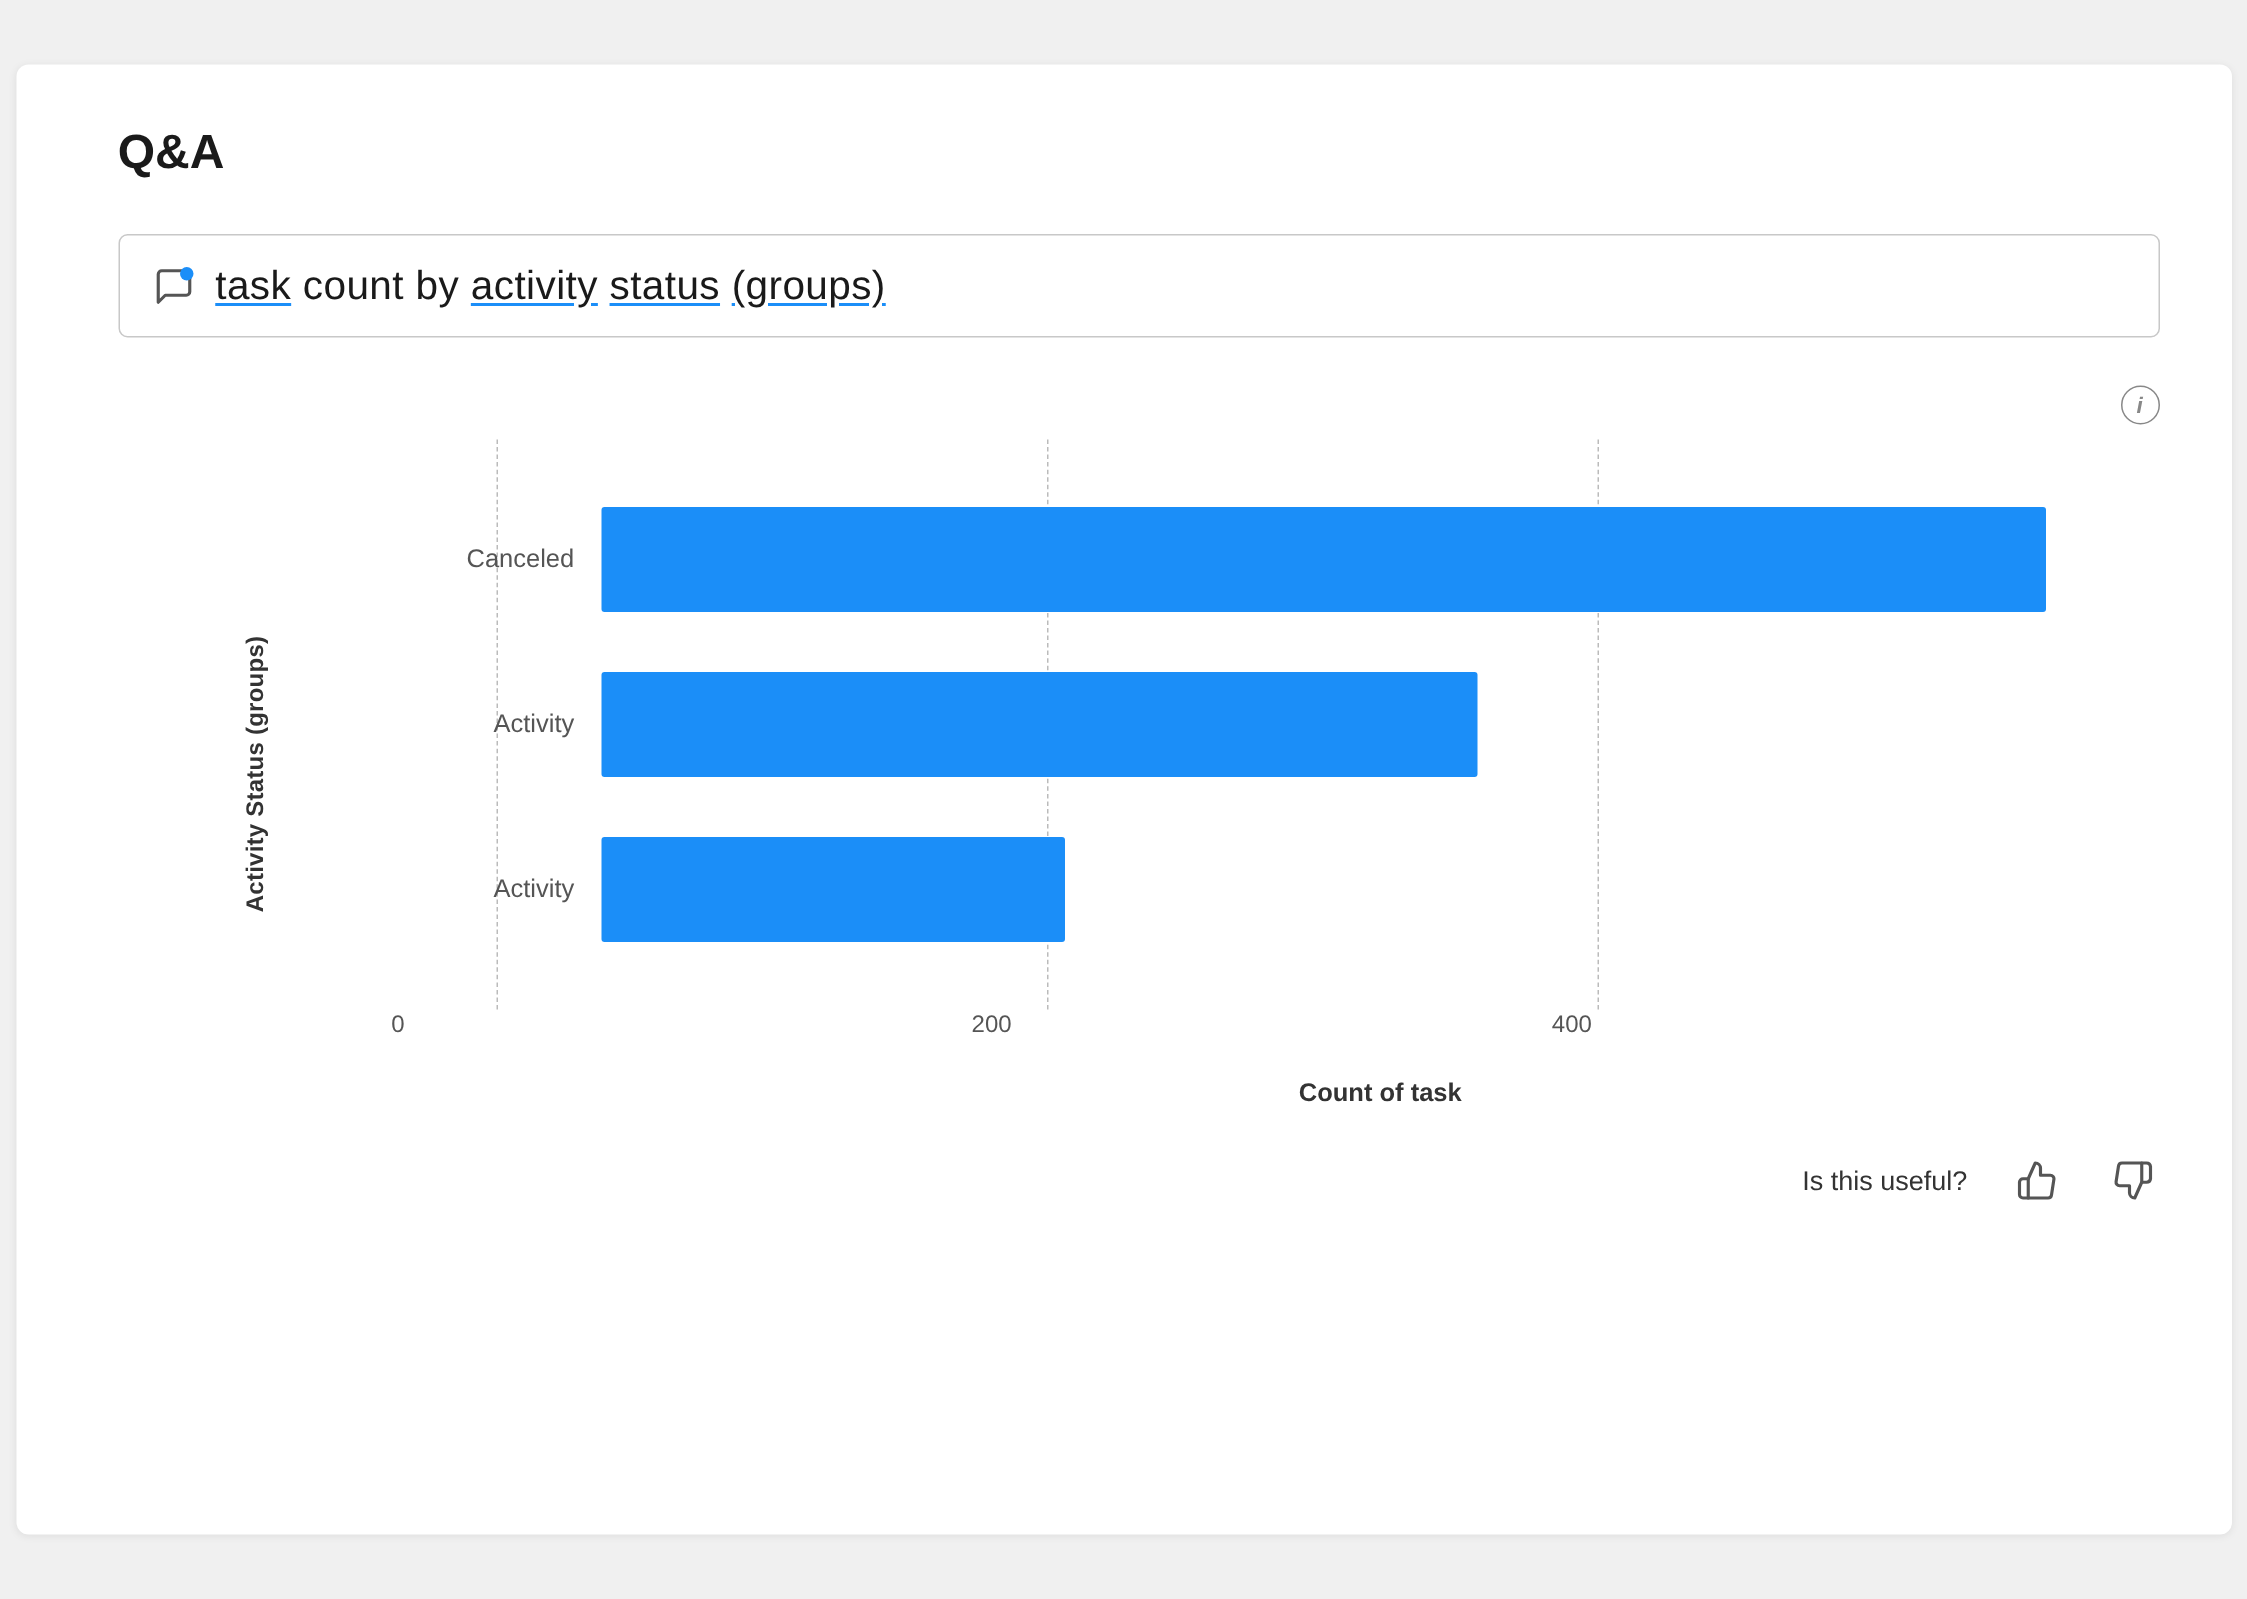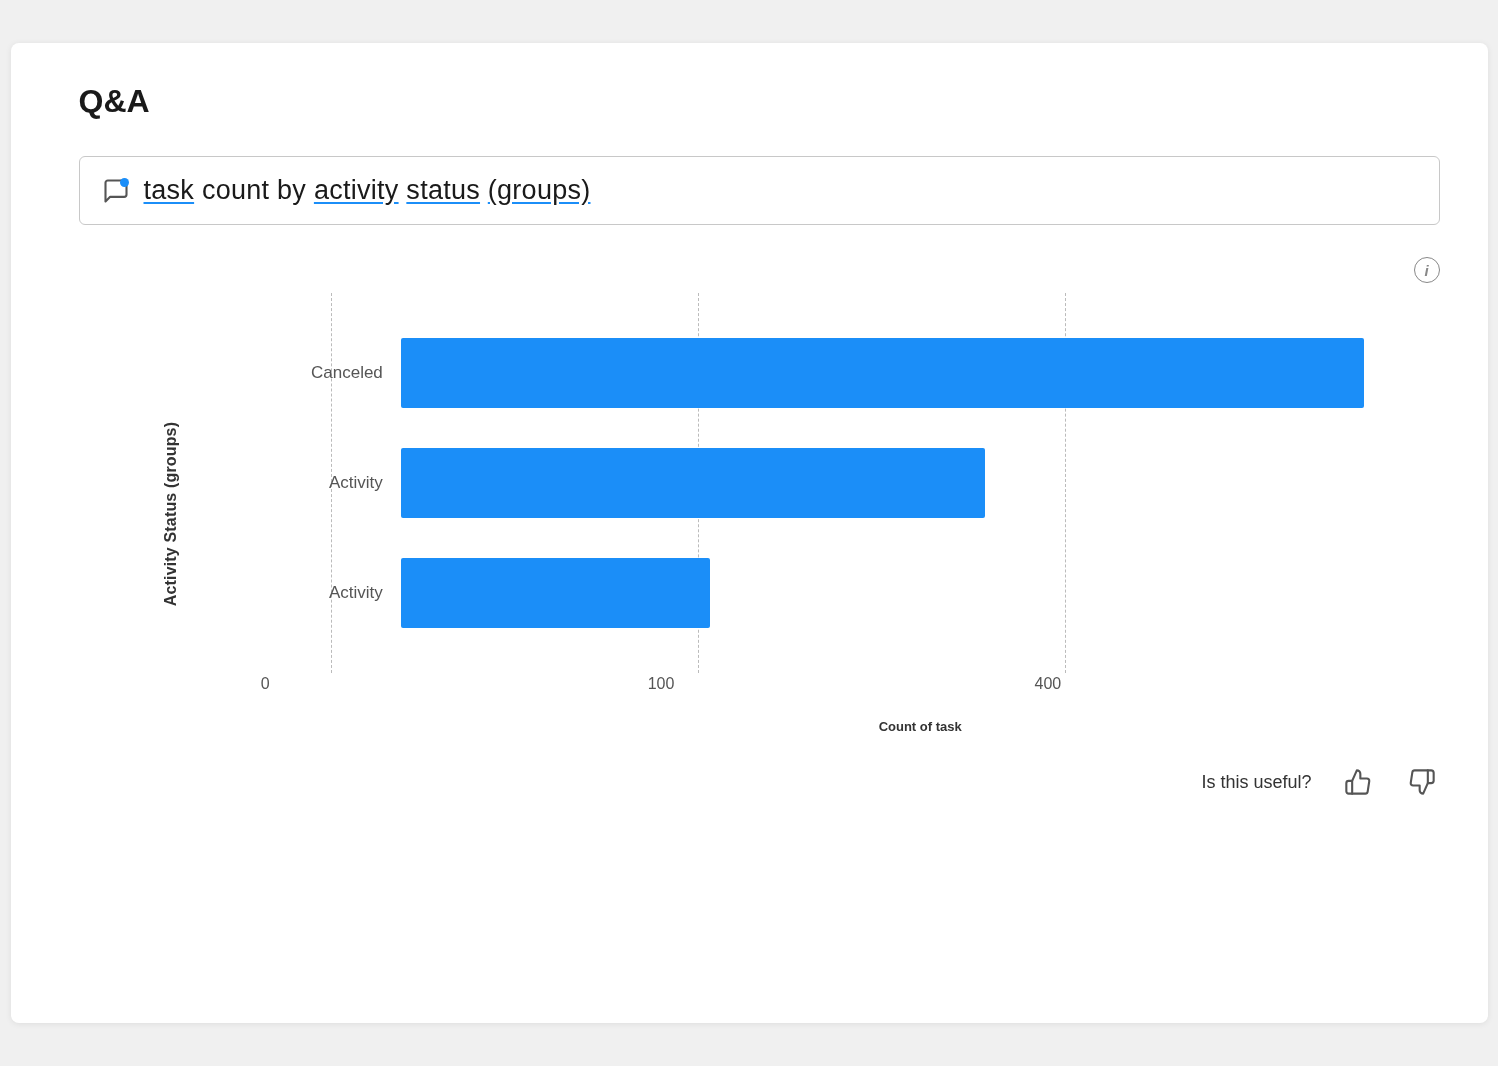--- a/index.html
+++ b/index.html
@@ -167,21 +167,21 @@
       background: #1b8ef8;
       border-radius: 2px;
     }
     .x-tick {
       font-size: 16px;
       color: #555;
       position: absolute;
     }
     .x-axis-title {
       text-align: center;
-      font-size: 13px;
+      font-size: 17px;
       font-weight: 600;
       color: #333;
       margin-top: 8px;
       padding-left: 130px;
     }
     .useful-row {
       display: flex;
       align-items: center;
       justify-content: flex-end;
       gap: 28px;
@@ -259,21 +259,21 @@
               <div class="bar-track">
                 <div class="bar" style="width: 29.7931%; background: rgb(27, 142, 248);"></div>
               </div>
             </div>
           </div>
 
       </div>
 
       <div style="position:relative; height:36px; padding-left:130px; margin-top:2px;" id="x-ticks-container">
           <span class="x-tick" style="left: calc(0% - 10px);">0</span>
-          <span class="x-tick" style="left: calc(33.1034% - 10px);">100</span>
+          <span class="x-tick" style="left: calc(33.1034% - 10px);">200</span>
           <span class="x-tick" style="left: calc(66.2069% - 10px);">400</span>
         </div>
 
       <div class="x-axis-title">Count of task</div>
 
     </div>
   </div>
 
   <div class="useful-row">
     <span class="useful-text">Is this useful?</span>

